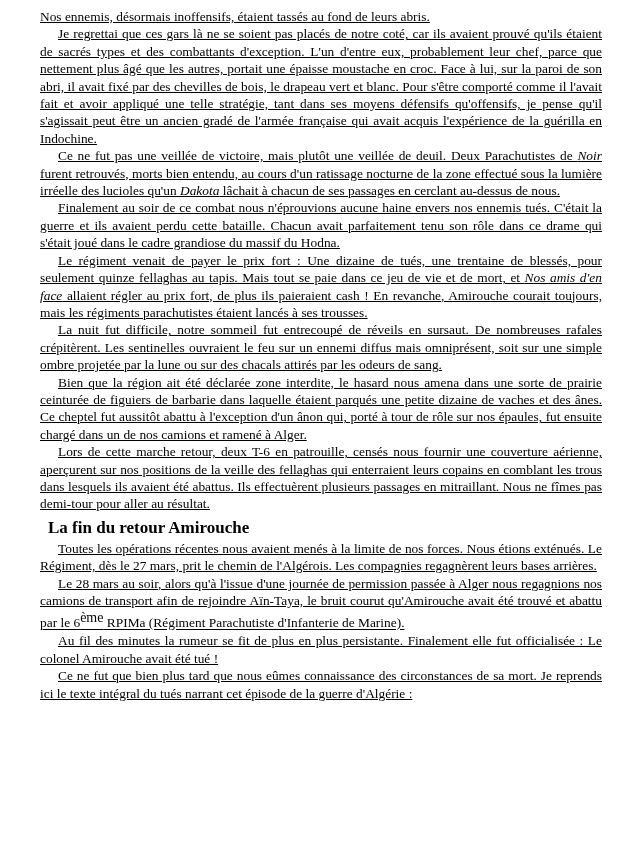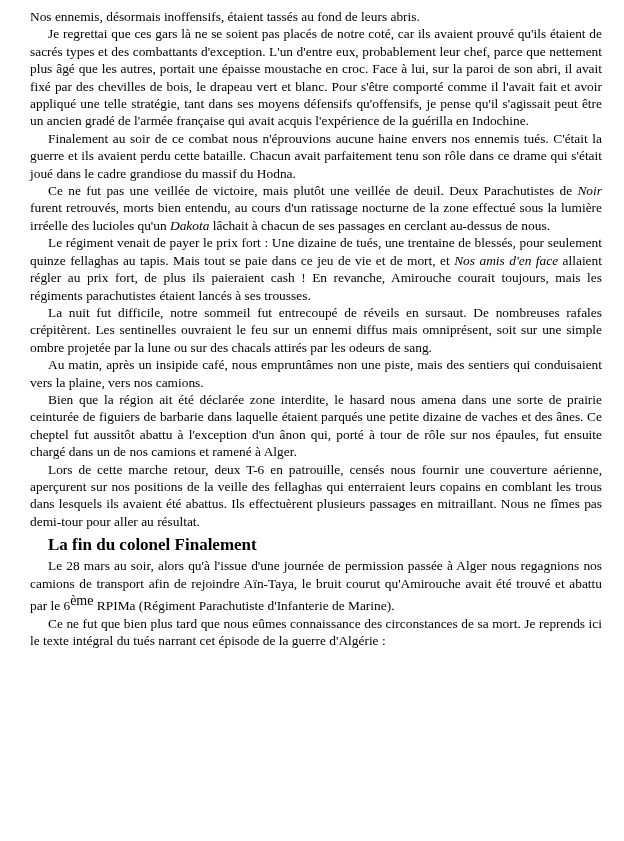--- a/index.html
+++ b/index.html
@@ -14,26 +14,27 @@
     color: #000000;
     overflow: hidden;
   }
   .page {
     box-sizing: border-box;
     width: 624px;
     height: 841px;
     padding: 8px 22px 0 30px;
   }
   p.para {
-    margin: 0 0 0 0;
+    margin: 0 0 0 10px;
     font-size: 13.4px;
     line-height: 17.4px;
     text-align: justify;
     text-justify: inter-word;
     text-indent: 18px;
+    text-decoration: underline;
   }
   p.para.noindent {
     text-indent: 0;
   }
   h2.section {
     font-family: "Liberation Serif", serif;
     font-size: 17px;
     font-weight: bold;
     margin: 5px 0 2px 18px;
     line-height: 20px;
@@ -50,26 +51,27 @@
     margin-bottom: 0;
   }
 </style>
 </head>
 <body>
 
 <div class="page">
   <div id="body-top">
       <p class="para noindent">Nos ennemis, désormais inoffensifs, étaient tassés au fond de leurs abris.</p>
       <p class="para">Je regrettai que ces gars là ne se soient pas placés de notre coté, car ils avaient prouvé qu'ils étaient de sacrés types et des combattants d'exception. L'un d'entre eux, probablement leur chef, parce que nettement plus âgé que les autres, portait une épaisse moustache en croc. Face à lui, sur la paroi de son abri, il avait fixé par des chevilles de bois, le drapeau vert et blanc. Pour s'être comporté comme il l'avait fait et avoir appliqué une telle stratégie, tant dans ses moyens défensifs qu'offensifs, je pense qu'il s'agissait peut être un ancien gradé de l'armée française qui avait acquis l'expérience de la guérilla en Indochine.</p>
+      <p class="para">Ce ne fut pas une veillée de victoire, mais plutôt une veillée de deuil. Deux Parachutistes de <span class="it">Noir</span> furent retrouvés, morts bien entendu, au cours d'un ratissage nocturne de la zone effectué sous la lumière irréelle des lucioles qu'un <span class="it">Dakota</span> lâchait à chacun de ses passages en cerclant au-dessus de nous.</p>
       <p class="para">Finalement au soir de ce combat nous n'éprouvions aucune haine envers nos ennemis tués. C'était la guerre et ils avaient perdu cette bataille. Chacun avait parfaitement tenu son rôle dans ce drame qui s'était joué dans le cadre grandiose du massif du Hodna.</p>
-      <p class="para">Ce ne fut pas une veillée de victoire, mais plutôt une veillée de deuil. Deux Parachutistes de <span class="it">Noir</span> furent retrouvés, morts bien entendu, au cours d'un ratissage nocturne de la zone effectué sous la lumière irréelle des lucioles qu'un <span class="it">Dakota</span> lâchait à chacun de ses passages en cerclant au-dessus de nous.</p>
       <p class="para">Le régiment venait de payer le prix fort : Une dizaine de tués, une trentaine de blessés, pour seulement quinze fellaghas au tapis. Mais tout se paie dans ce jeu de vie et de mort, et <span class="it">Nos amis d'en face</span> allaient régler au prix fort, de plus ils paieraient cash ! En revanche, Amirouche courait toujours, mais les régiments parachutistes étaient lancés à ses trousses.</p>
       <p class="para">La nuit fut difficile, notre sommeil fut entrecoupé de réveils en sursaut. De nombreuses rafales crépitèrent. Les sentinelles ouvraient le feu sur un ennemi diffus mais omniprésent, soit sur une simple ombre projetée par la lune ou sur des chacals attirés par les odeurs de sang.</p>
-      <p class="para">Au matin, après un insipide café, nous empruntâmes non une piste, mais des sentiers qui conduisaient vers la plaine, vers nos camions.</p>
       <p class="para">Bien que la région ait été déclarée zone interdite, le hasard nous amena dans une sorte de prairie ceinturée de figuiers de barbarie dans laquelle étaient parqués une petite dizaine de vaches et des ânes. Ce cheptel fut aussitôt abattu à l'exception d'un ânon qui, porté à tour de rôle sur nos épaules, fut ensuite chargé dans un de nos camions et ramené à Alger.</p>
       <p class="para">Lors de cette marche retour, deux T-6 en patrouille, censés nous fournir une couverture aérienne, aperçurent sur nos positions de la veille des fellaghas qui enterraient leurs copains en comblant les trous dans lesquels ils avaient été abattus. Ils effectuèrent plusieurs passages en mitraillant. Nous ne fîmes pas demi-tour pour aller au résultat.</p>
     </div>
-  <h2 class="section">La fin du colonel Finalement</h2>
+  <h2 class="section">La fin du retour Amirouche</h2>
   <div id="body-bottom">
+      <p class="para">Toutes les opérations récentes nous avaient menés à la limite de nos forces. Nous étions exténués. Le Régiment, dès le 27 mars, prit le chemin de l'Algérois. Les compagnies regagnèrent leurs bases arrières.</p>
       <p class="para">Le 28 mars au soir, alors qu'à l'issue d'une journée de permission passée à Alger nous regagnions nos camions de transport afin de rejoindre Aïn-Taya, le bruit courut qu'Amirouche avait été trouvé et abattu par le 6<span class="sup">ème</span> RPIMa (Régiment Parachutiste d'Infanterie de Marine).</p>
+      <p class="para">Au fil des minutes la rumeur se fit de plus en plus persistante. Finalement elle fut officialisée : Le colonel Amirouche avait été tué !</p>
       <p class="para">Ce ne fut que bien plus tard que nous eûmes connaissance des circonstances de sa mort. Je reprends ici le texte intégral du tués narrant cet épisode de la guerre d'Algérie :</p>
     </div>
 </div>
 
 </body></html>

